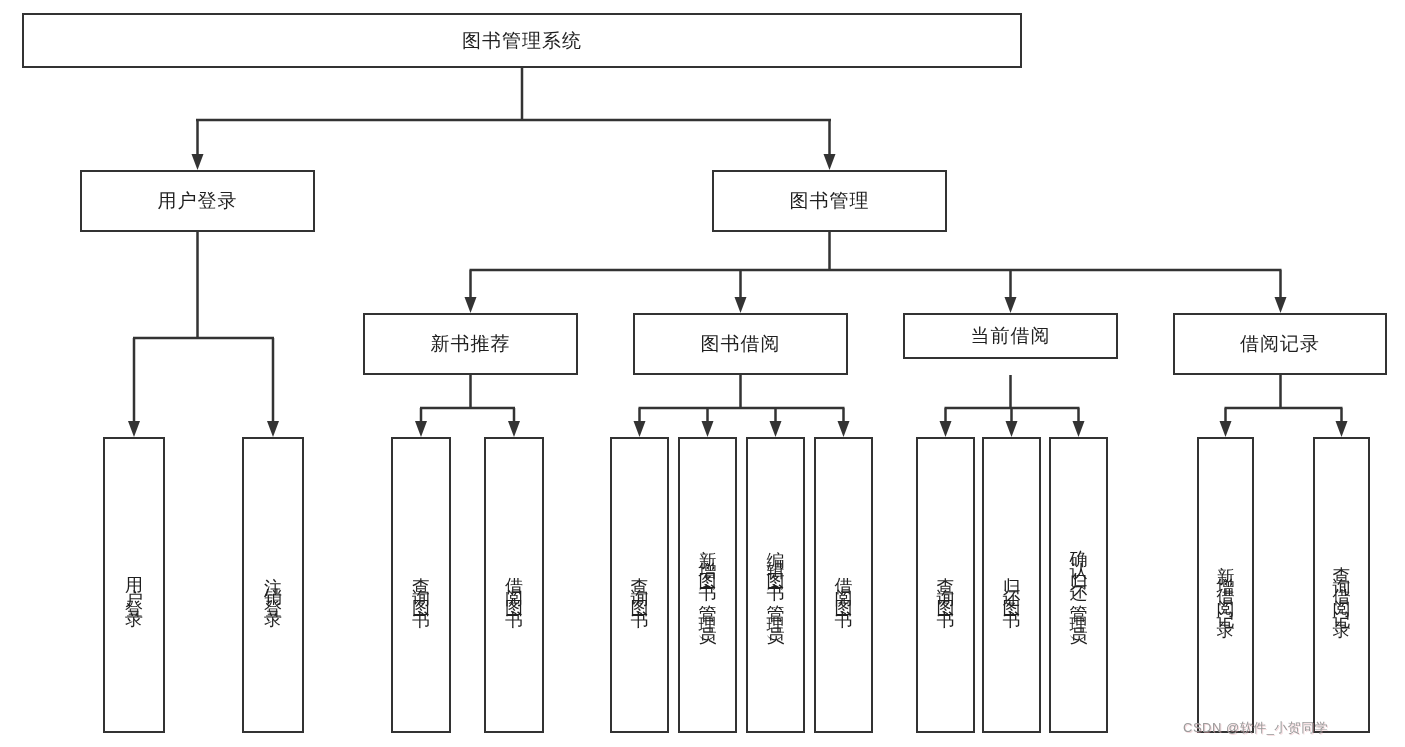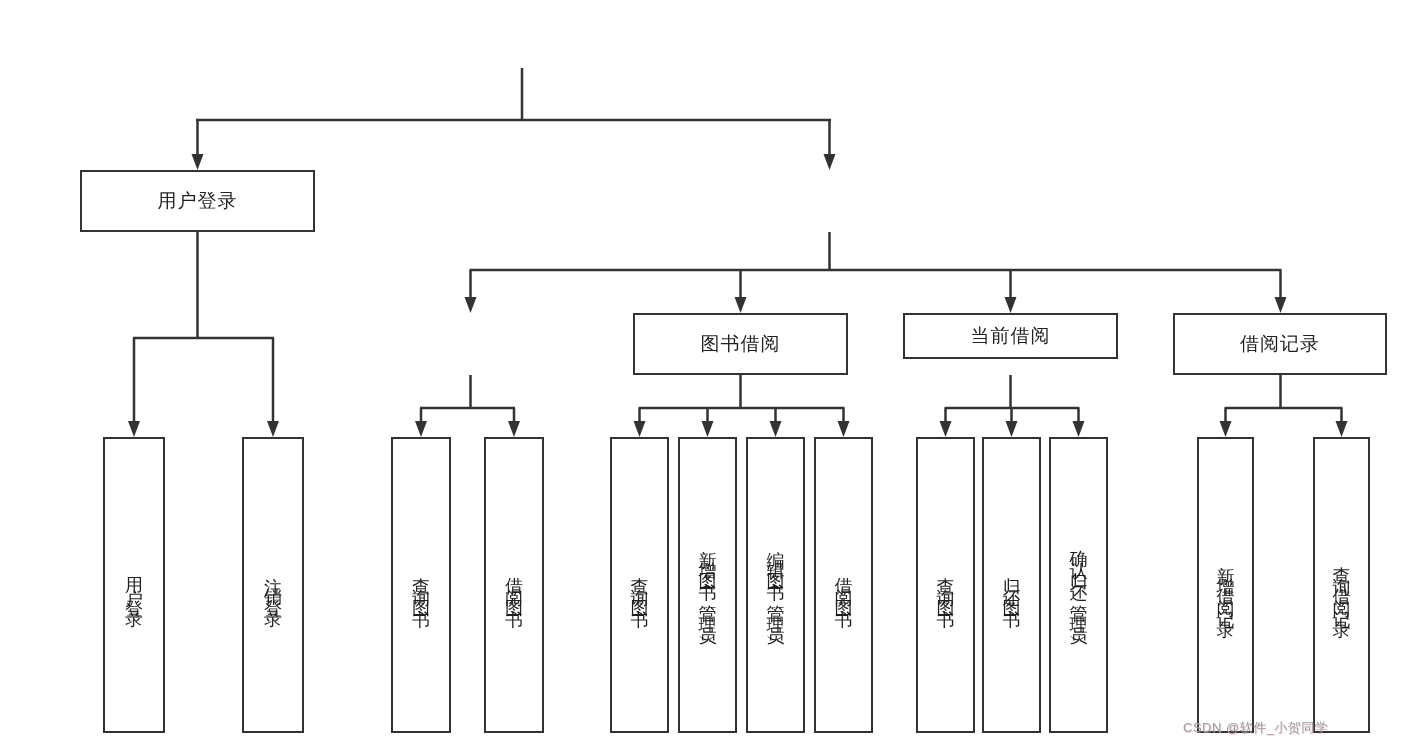--- a/index.html
+++ b/index.html
@@ -78,25 +78,34 @@
       <polygon points="769.5,421 781.5,421 775.5,437"></polygon>
       <polygon points="837.5,421 849.5,421 843.5,437"></polygon>
       <polygon points="939.5,421 951.5,421 945.5,437"></polygon>
       <polygon points="1005.5,421 1017.5,421 1011.5,437"></polygon>
       <polygon points="1072.5,421 1084.5,421 1078.5,437"></polygon>
       <polygon points="1219.5,421 1231.5,421 1225.5,437"></polygon>
       <polygon points="1335.5,421 1347.5,421 1341.5,437"></polygon>
     </g>
   </svg>
 
+  <div class="box hbox" style="left:22px;top:13px;width:1000px;height:55px;">
+    <span>图书管理系统</span>
+  </div>
 
   <div class="box hbox" style="left:80px;top:170px;width:235px;height:62px;">
     <span>用户登录</span>
   </div>
+  <div class="box hbox" style="left:712px;top:170px;width:235px;height:62px;">
+    <span>图书管理</span>
+  </div>
 
+  <div class="box hbox" style="left:363px;top:313px;width:215px;height:62px;">
+    <span>新书推荐</span>
+  </div>
   <div class="box hbox" style="left:633px;top:313px;width:215px;height:62px;text-align:right;">
     <span>图书借阅</span>
   </div>
   <div class="box hbox" style="left:903px;top:313px;width:215px;height:46px;">
     <span>当前借阅</span>
   </div>
   <div class="box hbox" style="left:1173px;top:313px;width:214px;height:62px;">
     <span>借阅记录</span>
   </div>
 

